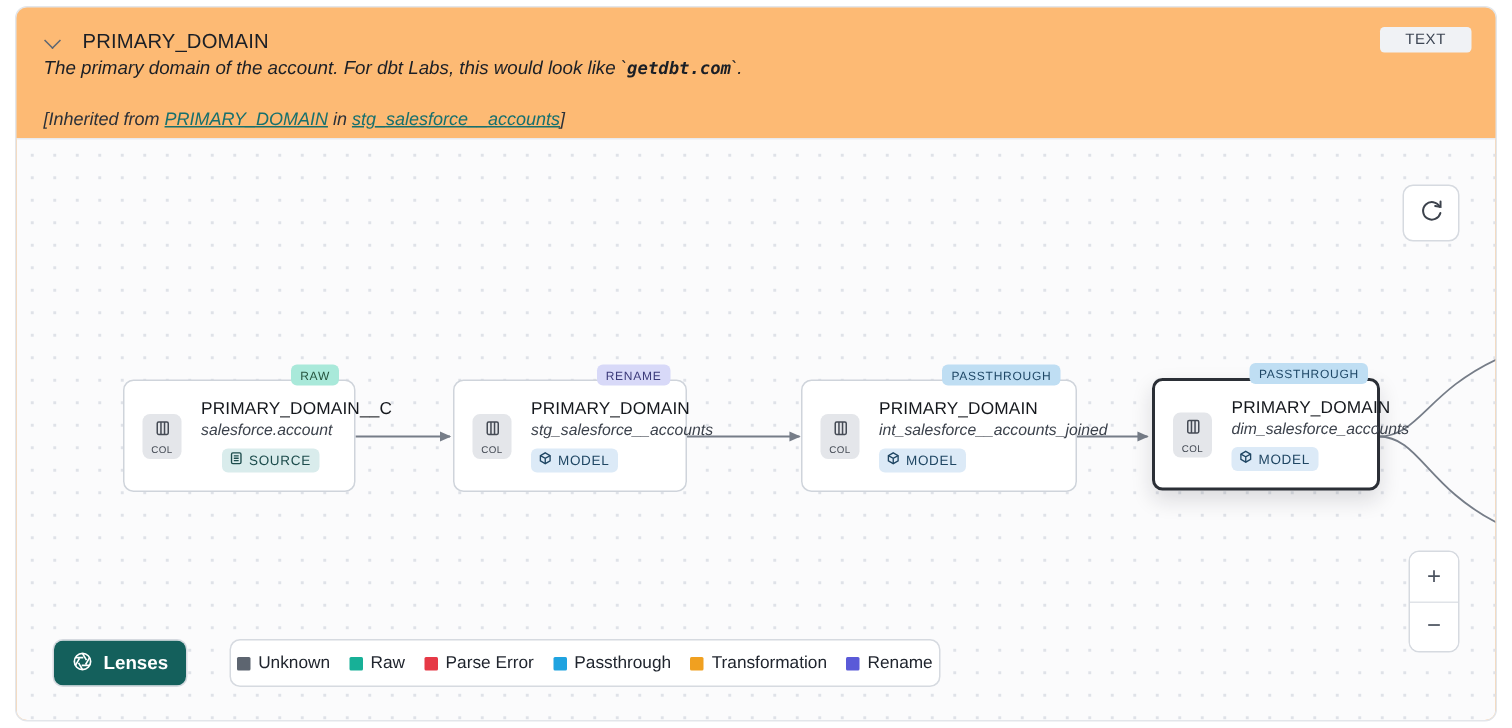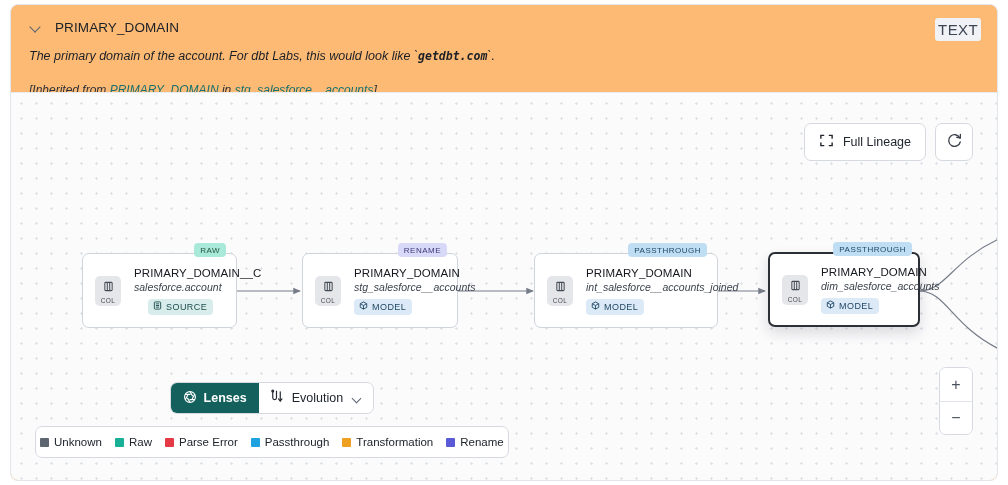--- a/index.html
+++ b/index.html
@@ -37,25 +37,24 @@
     width: 7px; height: 7px;
     border-right: 1.4px solid #5b6573; border-bottom: 1.4px solid #5b6573;
     transform: rotate(45deg);
   }
   .hdr-title {
     font-size: 13.5px; color: #1b1f26; letter-spacing: .1px;
   }
   .badge-text {
     position: absolute; right: 16px; top: 13px;
     background: #f0f2f5; color: #3d4654;
-    font-size: 15px; letter-spacing: .4px;
-    padding: 3px 3px; border-radius: 3px;
+    font-size: 10px; letter-spacing: .4px;
+    padding: 3px 17px; border-radius: 3px;
   }
   .desc {
-    margin-top: 11px;
     font-size: 12.5px; font-style: italic; color: #1b1f26;
     line-height: 1.35;
   }
   .desc code {
     font-family: "DejaVu Sans Mono", monospace;
     font-style: italic; font-weight: bold; font-size: 11.5px;
   }
   .inherit {
     margin-top: 18px;
     font-size: 12px; font-style: italic; color: #2b3038;
@@ -126,21 +125,21 @@
     font-size: 8px; letter-spacing: .5px; white-space: nowrap;
   }
   .tag-raw  { background: #a9e9da; color: #26543f; }
   .tag-ren  { background: #d8d9f8; color: #3b3a7a; }
   .tag-pass { background: #bfdef3; color: #1e4766; }
 
   
   .edges { position: absolute; inset: 0; pointer-events: none; }
 
   
-  .bottom { position: absolute; left: 24px; bottom: 22px; display: flex; gap: 12px; align-items: center; flex-direction: column; }
+  .bottom { position: absolute; left: 24px; bottom: 22px; display: flex; gap: 28px; align-items: center; }
   .seg {
     display: flex; align-items: stretch;
     border: 1px solid #d6dae0; border-radius: 7px; overflow: hidden;
     background: #ffffff; height: 32px;
   }
   .seg-lenses {
     display: flex; align-items: center; gap: 7px;
     background: #14605c; color: #ffffff;
     padding: 0 12px; font-size: 12.5px; font-weight: bold; cursor: pointer;
   }
@@ -213,28 +212,20 @@
           </marker>
         </defs>
         <line x1="226" y1="198" x2="289" y2="198" stroke="#767d88" stroke-width="1.2" marker-end="url(#ah)"></line>
         <line x1="447" y1="198" x2="522" y2="198" stroke="#767d88" stroke-width="1.2" marker-end="url(#ah)"></line>
         <line x1="707" y1="198" x2="754" y2="198" stroke="#767d88" stroke-width="1.2" marker-end="url(#ah)"></line>
         <path d="M 908 198 C 935 198 940 168 988 146" fill="none" stroke="#767d88" stroke-width="1.2"></path>
         <path d="M 908 198 C 935 198 940 232 988 256" fill="none" stroke="#767d88" stroke-width="1.2"></path>
       </svg>
 
       <div class="tools">
-        <button class="btn">
-          <span class="ic">
-            <svg width="15" height="15" viewBox="0 0 16 16" fill="none" stroke="#20252e" stroke-width="1.5" stroke-linecap="round">
-              <path d="M2 5.5V2.5h3M14 5.5V2.5h-3M2 10.5v3h3M14 10.5v3h-3"></path>
-            </svg>
-          </span>
-          <span>Full Lineage</span>
-        </button>
         <button class="btn btn-icon">
           <span class="ic">
             <svg width="17" height="17" viewBox="0 0 18 18" fill="none" stroke="#3c424c" stroke-width="1.4" stroke-linecap="round">
               <path d="M14.6 6.2A6.2 6.2 0 1 0 15.1 10.6"></path>
               <path d="M11.4 5.6 L15.2 6.3 L15.2 2.5"></path>
             </svg>
           </span>
         </button>
       </div>
 
@@ -351,32 +342,20 @@
         <div class="seg">
           <div class="seg-lenses">
             <span class="ic">
               <svg width="14" height="14" viewBox="0 0 16 16" fill="none" stroke="#ffffff" stroke-width="1.3">
                 <circle cx="8" cy="8" r="6.2"></circle>
                 <path d="M8 1.8 L11 7 M13.4 11 L7.4 11 M2.6 11 L5.6 5.8 M8 14.2 L5 9 M2.6 5 L8.6 5 M13.4 5 L10.4 10.2"></path>
               </svg>
             </span>
             <span>Lenses</span>
           </div>
-          <div class="seg-evo">
-            <span class="ic">
-              <svg width="15" height="15" viewBox="0 0 16 16" fill="none" stroke="#20252e" stroke-width="1.25" stroke-linecap="round">
-                <path d="M4 2.2v7.2a2 2 0 0 0 4 0V2.2"></path>
-                <path d="M12 3v9.4"></path>
-                  <path d="M10.2 10.6 L12 12.9 L13.8 10.6"></path>
-                <circle cx="4" cy="2.2" r="1"></circle>
-              </svg>
-            </span>
-            <span>Evolution</span>
-            <span class="caret"></span>
-          </div>
         </div>
 
         <div class="legend">
           <span class="legend-item">
             <span class="swatch" style="background:#5d6570"></span>
             <span>Unknown</span>
           </span>
           <span class="legend-item">
             <span class="swatch" style="background:#17b097"></span>
             <span>Raw</span>

